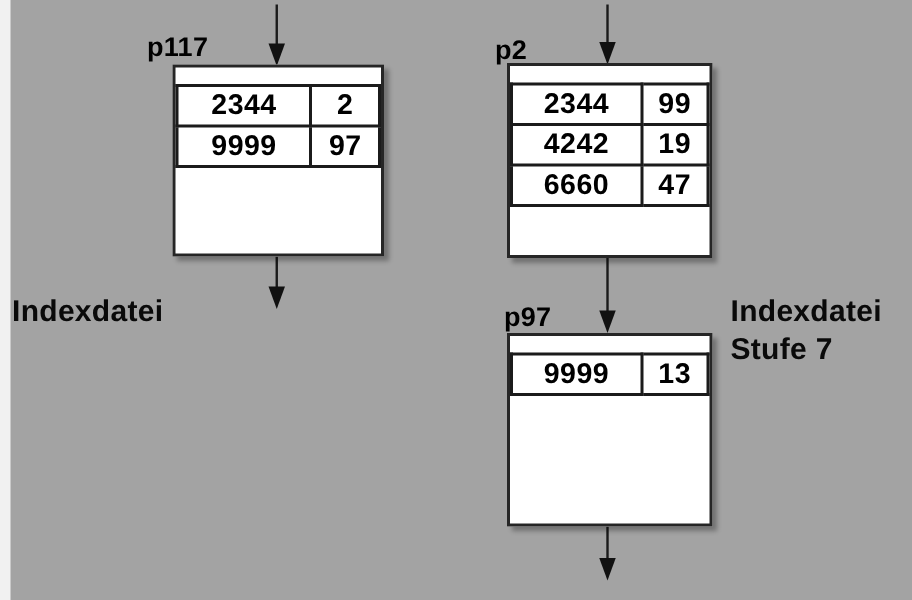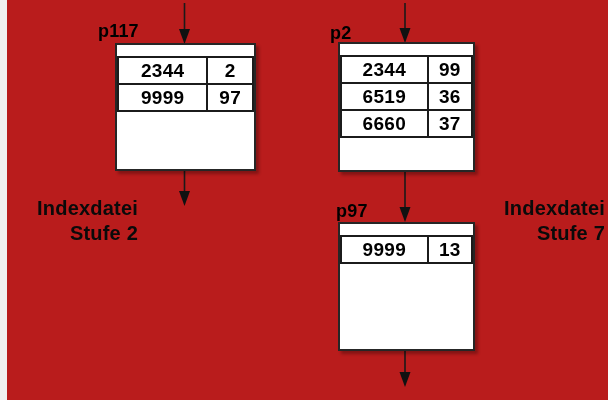--- a/index.html
+++ b/index.html
@@ -1,20 +1,20 @@
 <!DOCTYPE html>
 <html><head>
 <meta charset="utf-8">
 <style>
   html, body { margin: 0; padding: 0; background: #fbfbfb; }
   .canvas {
     position: relative;
     width: 608px;
     height: 400px;
-    background: #b91c1c;
+    background: #a3a3a3;
     font-family: "Liberation Sans", sans-serif;
     overflow: hidden;
   }
   .edge-strip {
     position: absolute;
     left: 0; top: 0;
     width: 7px; height: 400px;
     background: #f1f1f1;
   }
   .arrow-layer {
@@ -59,21 +59,21 @@
     font-weight: 600;
     color: #000;
     height: 27px;
     padding: 0 2px;
     letter-spacing: 0.3px;
   }
   .ntable td.key { width: 90px; }
   .ntable td.ptr { width: 46px; }
   .file-label {
     position: absolute;
-    text-align: right;
+    text-align: left;
     font-size: 20px;
     font-weight: 600;
     color: #0a0a0a;
     line-height: 25px;
     letter-spacing: 0.2px;
   }
 </style>
 </head>
 <body>
 
@@ -122,45 +122,44 @@
 
   <div class="node-label" style="left:330px; top:23px;text-align:center;">p2</div>
   <div class="node" style="left:338px; top:42px; width:137px; height:130px;">
     <table class="ntable">
       <tbody>
           <tr>
         <td class="key">2344</td>
         <td class="ptr">99</td>
       </tr>
       <tr>
-        <td class="key">6519</td>
-        <td class="ptr">36</td>
+        <td class="key">4242</td>
+        <td class="ptr">19</td>
       </tr>
       <tr>
         <td class="key">6660</td>
-        <td class="ptr">37</td>
+        <td class="ptr">47</td>
       </tr>
     </tbody>
       </table>
   </div>
 
   <div class="node-label" style="left:336px; top:201px;">p97</div>
   <div class="node" style="left:338px; top:222px; width:137px; height:129px;">
     <table class="ntable">
       <tbody>
           <tr>
         <td class="key">9999</td>
         <td class="ptr">13</td>
       </tr>
     </tbody>
       </table>
   </div>
 
   <div class="file-label" style="left:8px; top:196px; width:130px;">
     <div>Indexdatei</div>
-    <div>Stufe 2</div>
   </div>
   <div class="file-label" style="left:487px; top:196px; width:118px;">
     <div>Indexdatei</div>
     <div>Stufe 7</div>
   </div>
 
 </div>
 
 </body></html>

